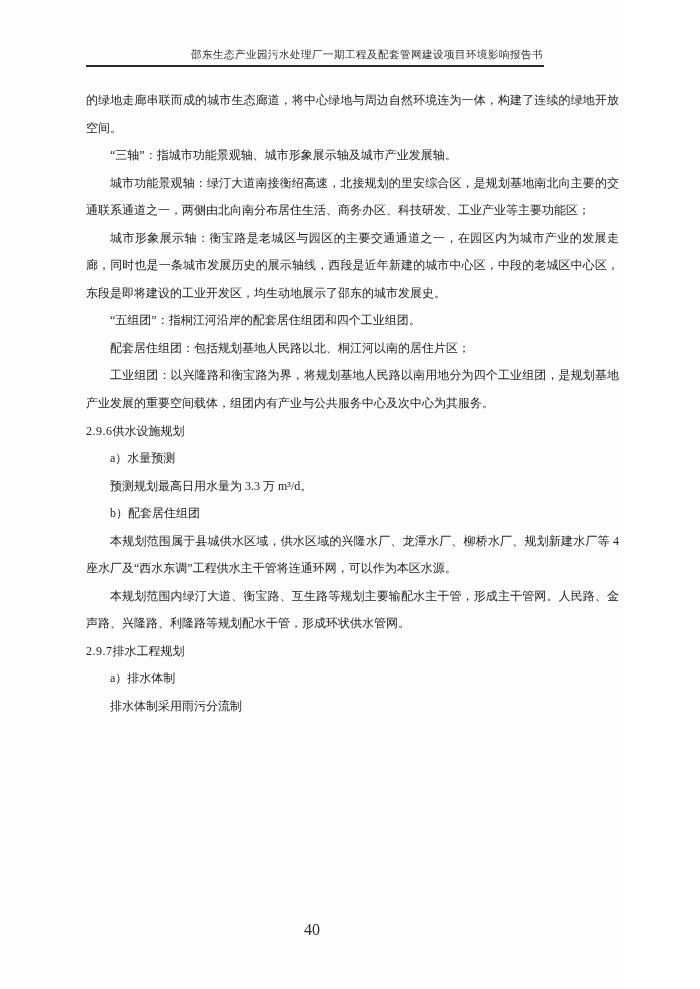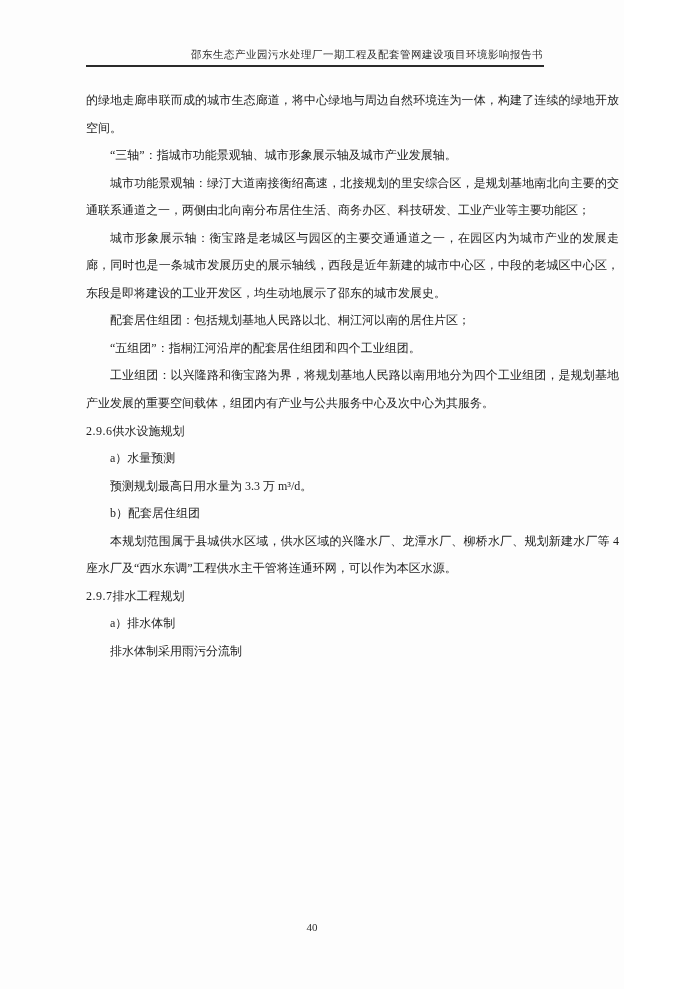--- a/index.html
+++ b/index.html
@@ -63,21 +63,21 @@
   .h-num {
     display: inline-block;
     letter-spacing: 0.5px;
   }
   .page-footer {
     position: absolute;
     top: 921px;
     left: 0;
     width: 100%;
     text-align: center;
-    font-size: 11px;
+    font-size: 16px;
     color: #2e2e2e;
   }
 </style>
 </head>
 <body>
 
 <div class="page">
 
   <div class="running-header">邵东生态产业园污水处理厂一期工程及配套管网建设项目环境影响报告书</div>
 
@@ -87,39 +87,40 @@
 
     <p class="para-cont">的绿地走廊串联而成的城市生态廊道，将中心绿地与周边自然环境连为一体，构建了连续的绿地开放空间。</p>
 
     <p class="para">“三轴”：指城市功能景观轴、城市形象展示轴及城市产业发展轴。</p>
 
     <p class="para">城市功能景观轴：绿汀大道南接衡绍高速，北接规划的里安综合区，是规划基地南北向主要的交通联系通道之一，两侧由北向南分布居住生活、商务办区、科技研发、工业产业等主要功能区；</p>
 
     <p class="para">城市形象展示轴：衡宝路是老城区与园区的主要交通通道之一，在园区内为城市产业的发展走廊，同时也是一条城市发展历史的展示轴线，西段是近年新建的城市中心区，中段的老城区中心区，东段是即将建设的工业开发区，均生动地展示了邵东的城市发展史。</p>
 
 
+    <p class="para">“五组团”：指桐江河沿岸的配套居住组团和四个工业组团。</p>
+
     <p class="para">配套居住组团：包括规划基地人民路以北、桐江河以南的居住片区；</p>
-
-    <p class="para">“五组团”：指桐江河沿岸的配套居住组团和四个工业组团。</p>
 
     <p class="para">工业组团：以兴隆路和衡宝路为界，将规划基地人民路以南用地分为四个工业组团，是规划基地产业发展的重要空间载体，组团内有产业与公共服务中心及次中心为其服务。</p>
 
     <p class="heading">
       <span class="h-num">2.9.6</span><span>供水设施规划</span>
     </p>
 
     <p class="para">a）水量预测</p>
 
     <p class="para">预测规划最高日用水量为 3.3 万 m³/d。</p>
 
     <p class="para">b）配套居住组团</p>
 
     <p class="para">本规划范围属于县城供水区域，供水区域的兴隆水厂、龙潭水厂、柳桥水厂、规划新建水厂等 4 座水厂及“西水东调”工程供水主干管将连通环网，可以作为本区水源。</p>
 
 
+    <p class="para">本规划范围内绿汀大道、衡宝路、互生路等规划主要输配水主干管，形成主干管网。人民路、金声路、兴隆路、利隆路等规划配水干管，形成环状供水管网。</p>
 
     <p class="heading">
       <span class="h-num">2.9.7</span><span>排水工程规划</span>
     </p>
 
     <p class="para">a）排水体制</p>
 
     <p class="para">排水体制采用雨污分流制</p>
 
   </div>

